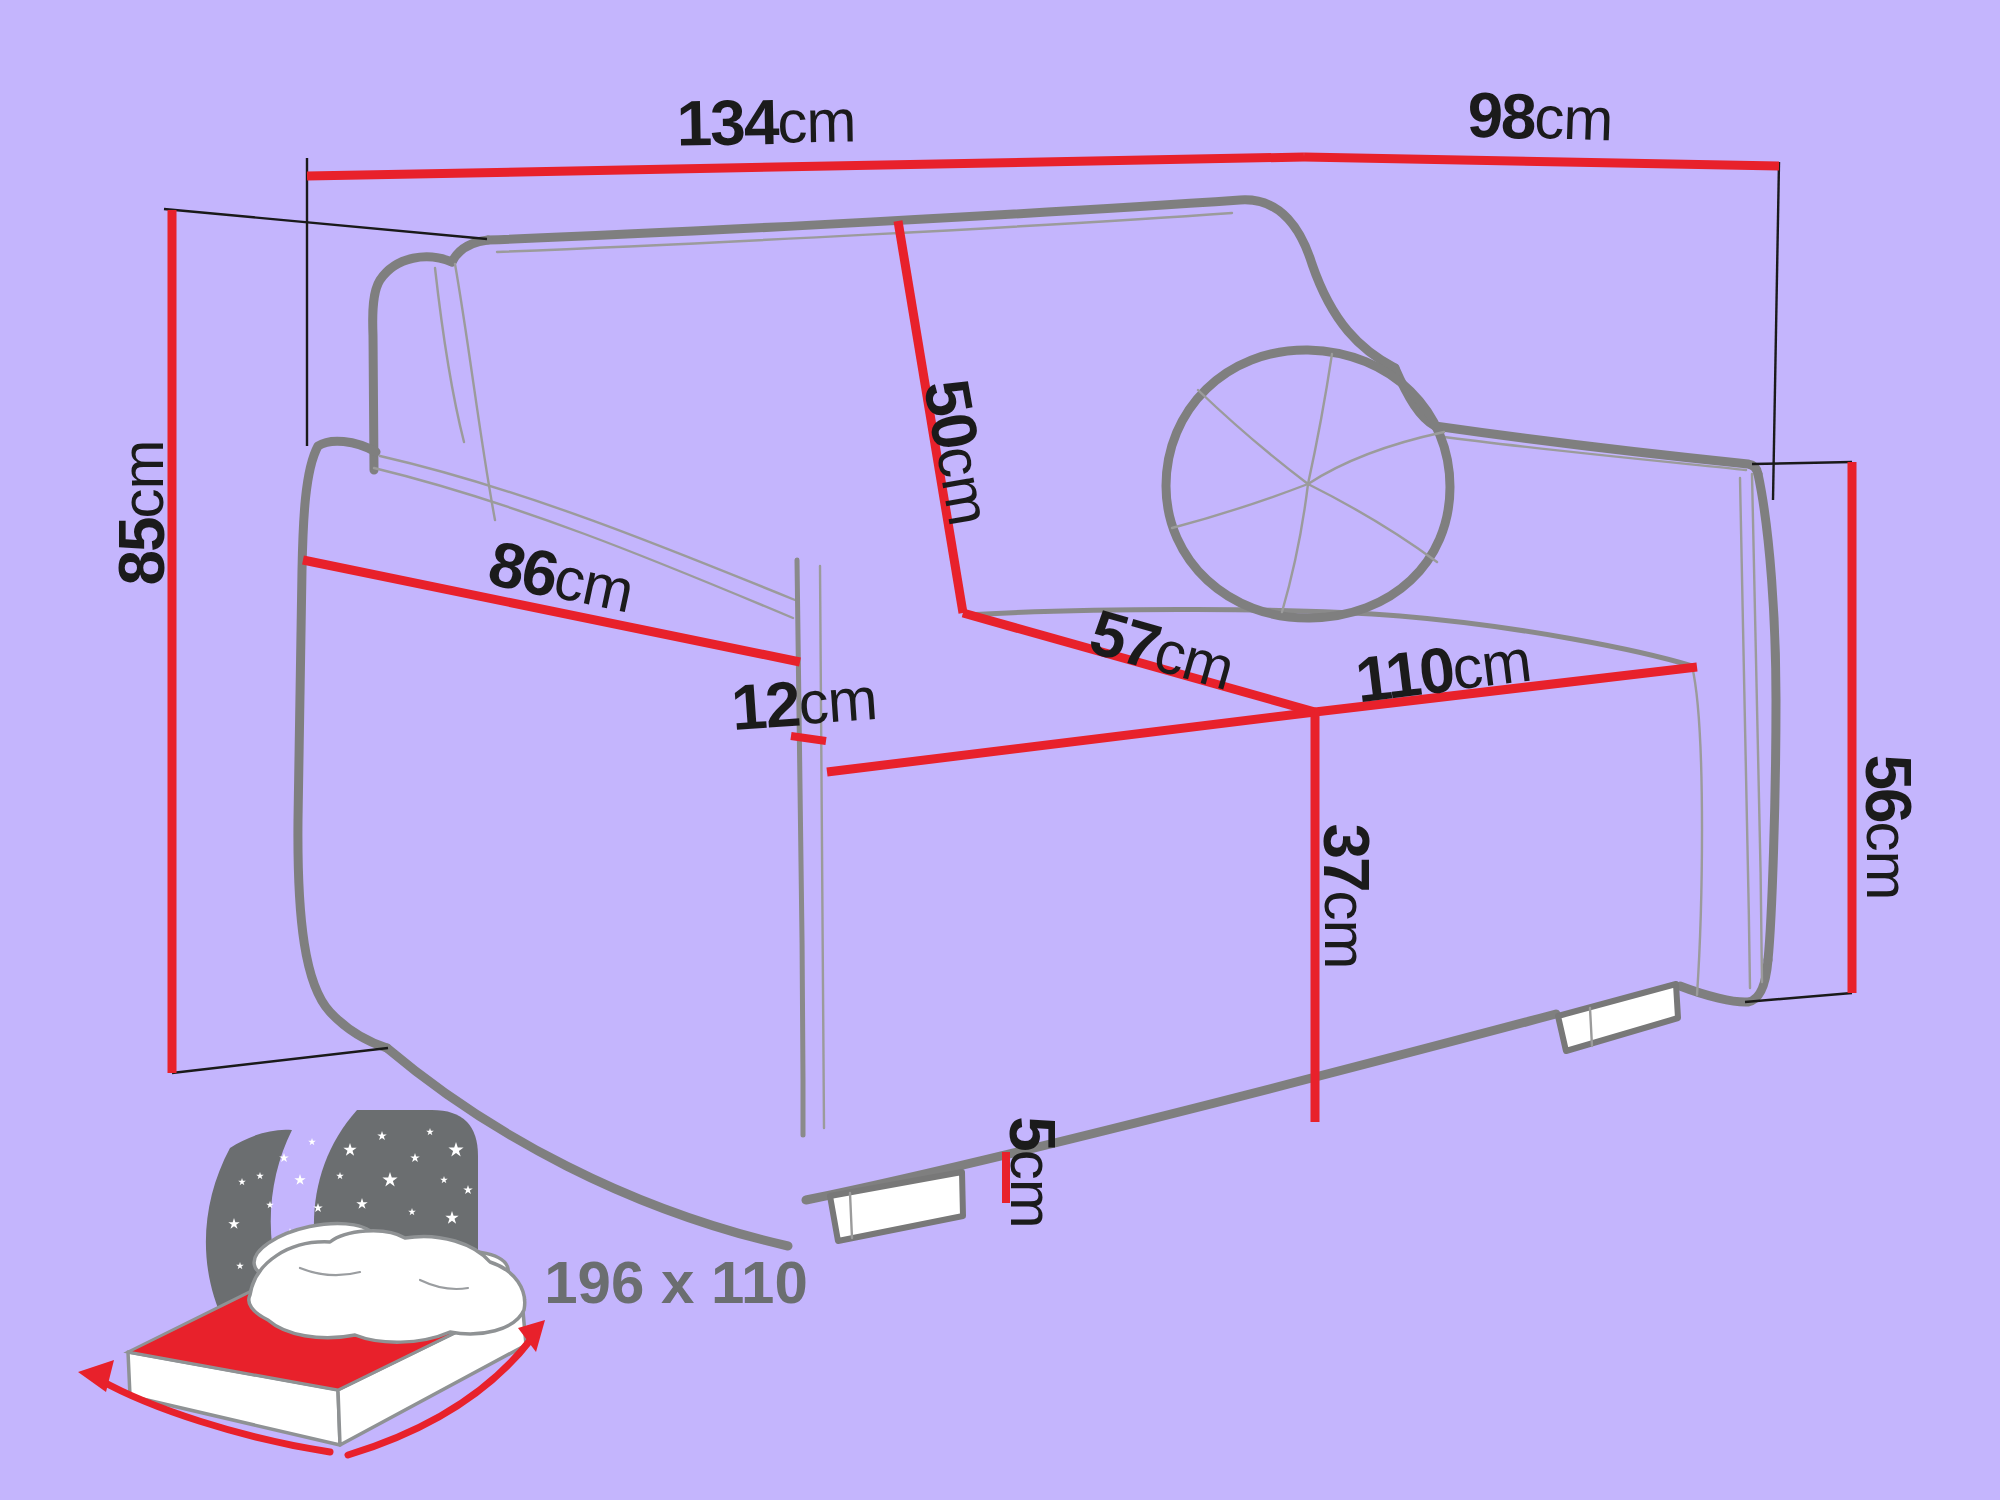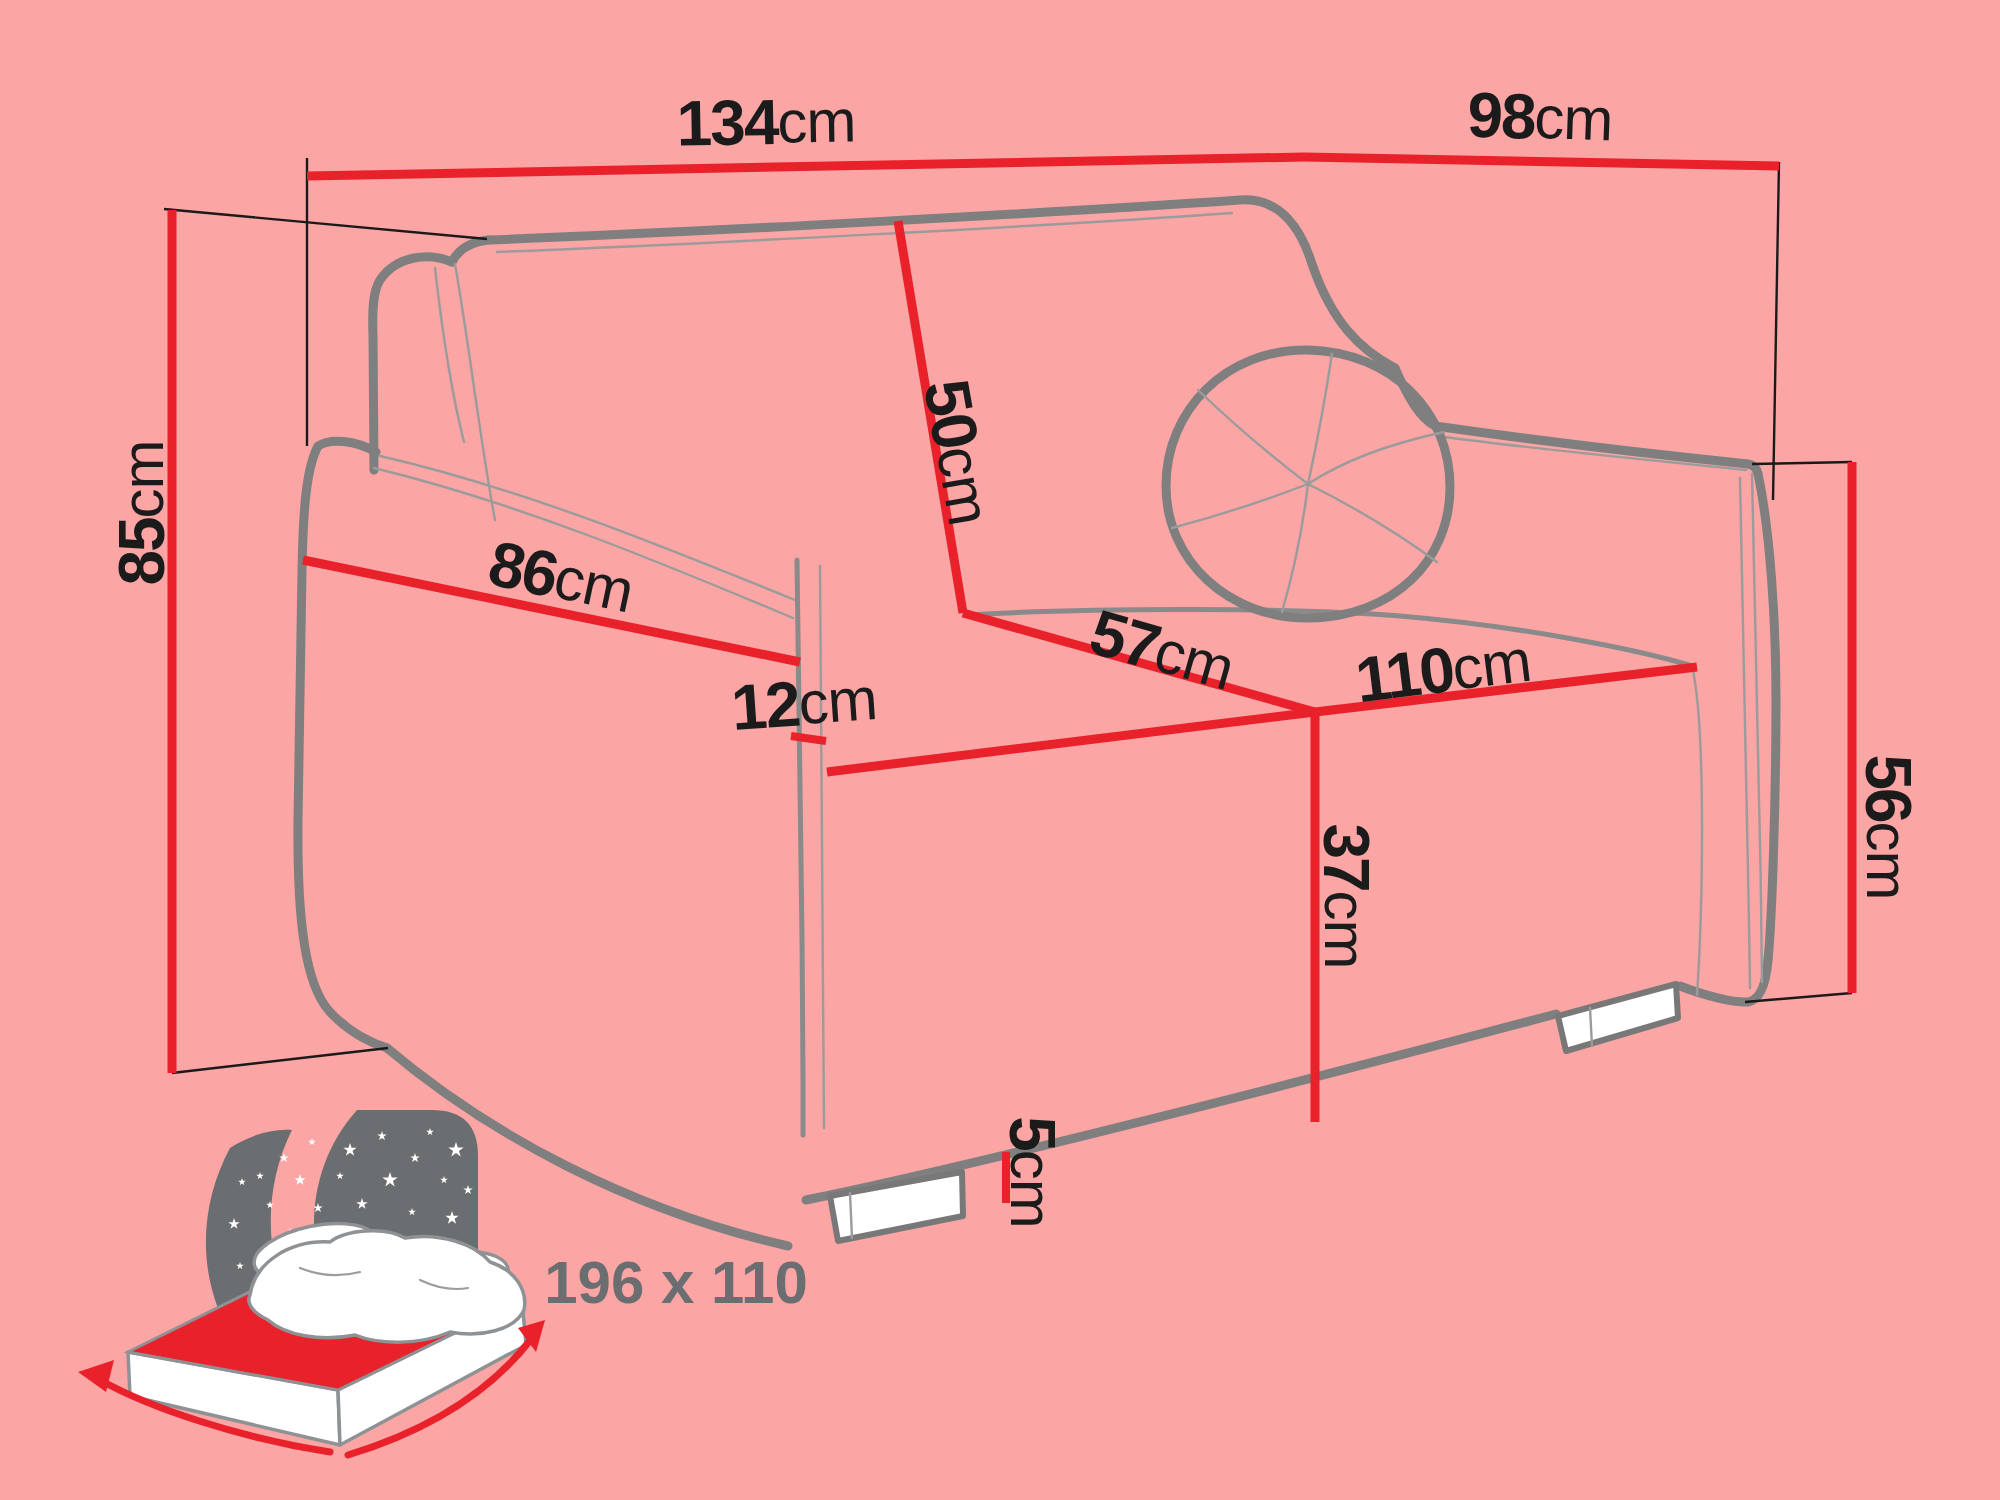--- a/index.html
+++ b/index.html
@@ -1,16 +1,16 @@
 <!DOCTYPE html>
 <html><head>
 <meta charset="utf-8">
 <style>
   html,body{margin:0;padding:0;background:#fff;}
-  .stage{position:relative;width:2000px;height:1500px;background:#fca5a5;overflow:hidden;text-align:center;}
+  .stage{position:relative;width:2000px;height:1500px;background:#c4b5fd;overflow:hidden;text-align:center;}
   svg{display:block;}
   .dim{font-family:"Liberation Sans",sans-serif;font-weight:700;font-size:64px;fill:#1b1b1b;
        text-anchor:middle;dominant-baseline:central;letter-spacing:-2px;}
   .dim .unit{font-weight:400;font-size:60px;letter-spacing:-1px;}
   .bedsize{font-family:"Liberation Sans",sans-serif;font-weight:700;font-size:60px;fill:#6b6e70;
        text-anchor:middle;dominant-baseline:central;}
   .outline-thick{fill:none;stroke:#7f7f7f;stroke-width:9;stroke-linecap:round;stroke-linejoin:round;}
   .outline-med{fill:none;stroke:#8a8a8a;stroke-width:5;stroke-linecap:round;stroke-linejoin:round;}
   .outline-thin{fill:none;stroke:#9b9b9b;stroke-width:2.4;stroke-linecap:round;stroke-linejoin:round;}
   .redline{fill:none;stroke:#e8212b;stroke-width:9;stroke-linecap:butt;}

